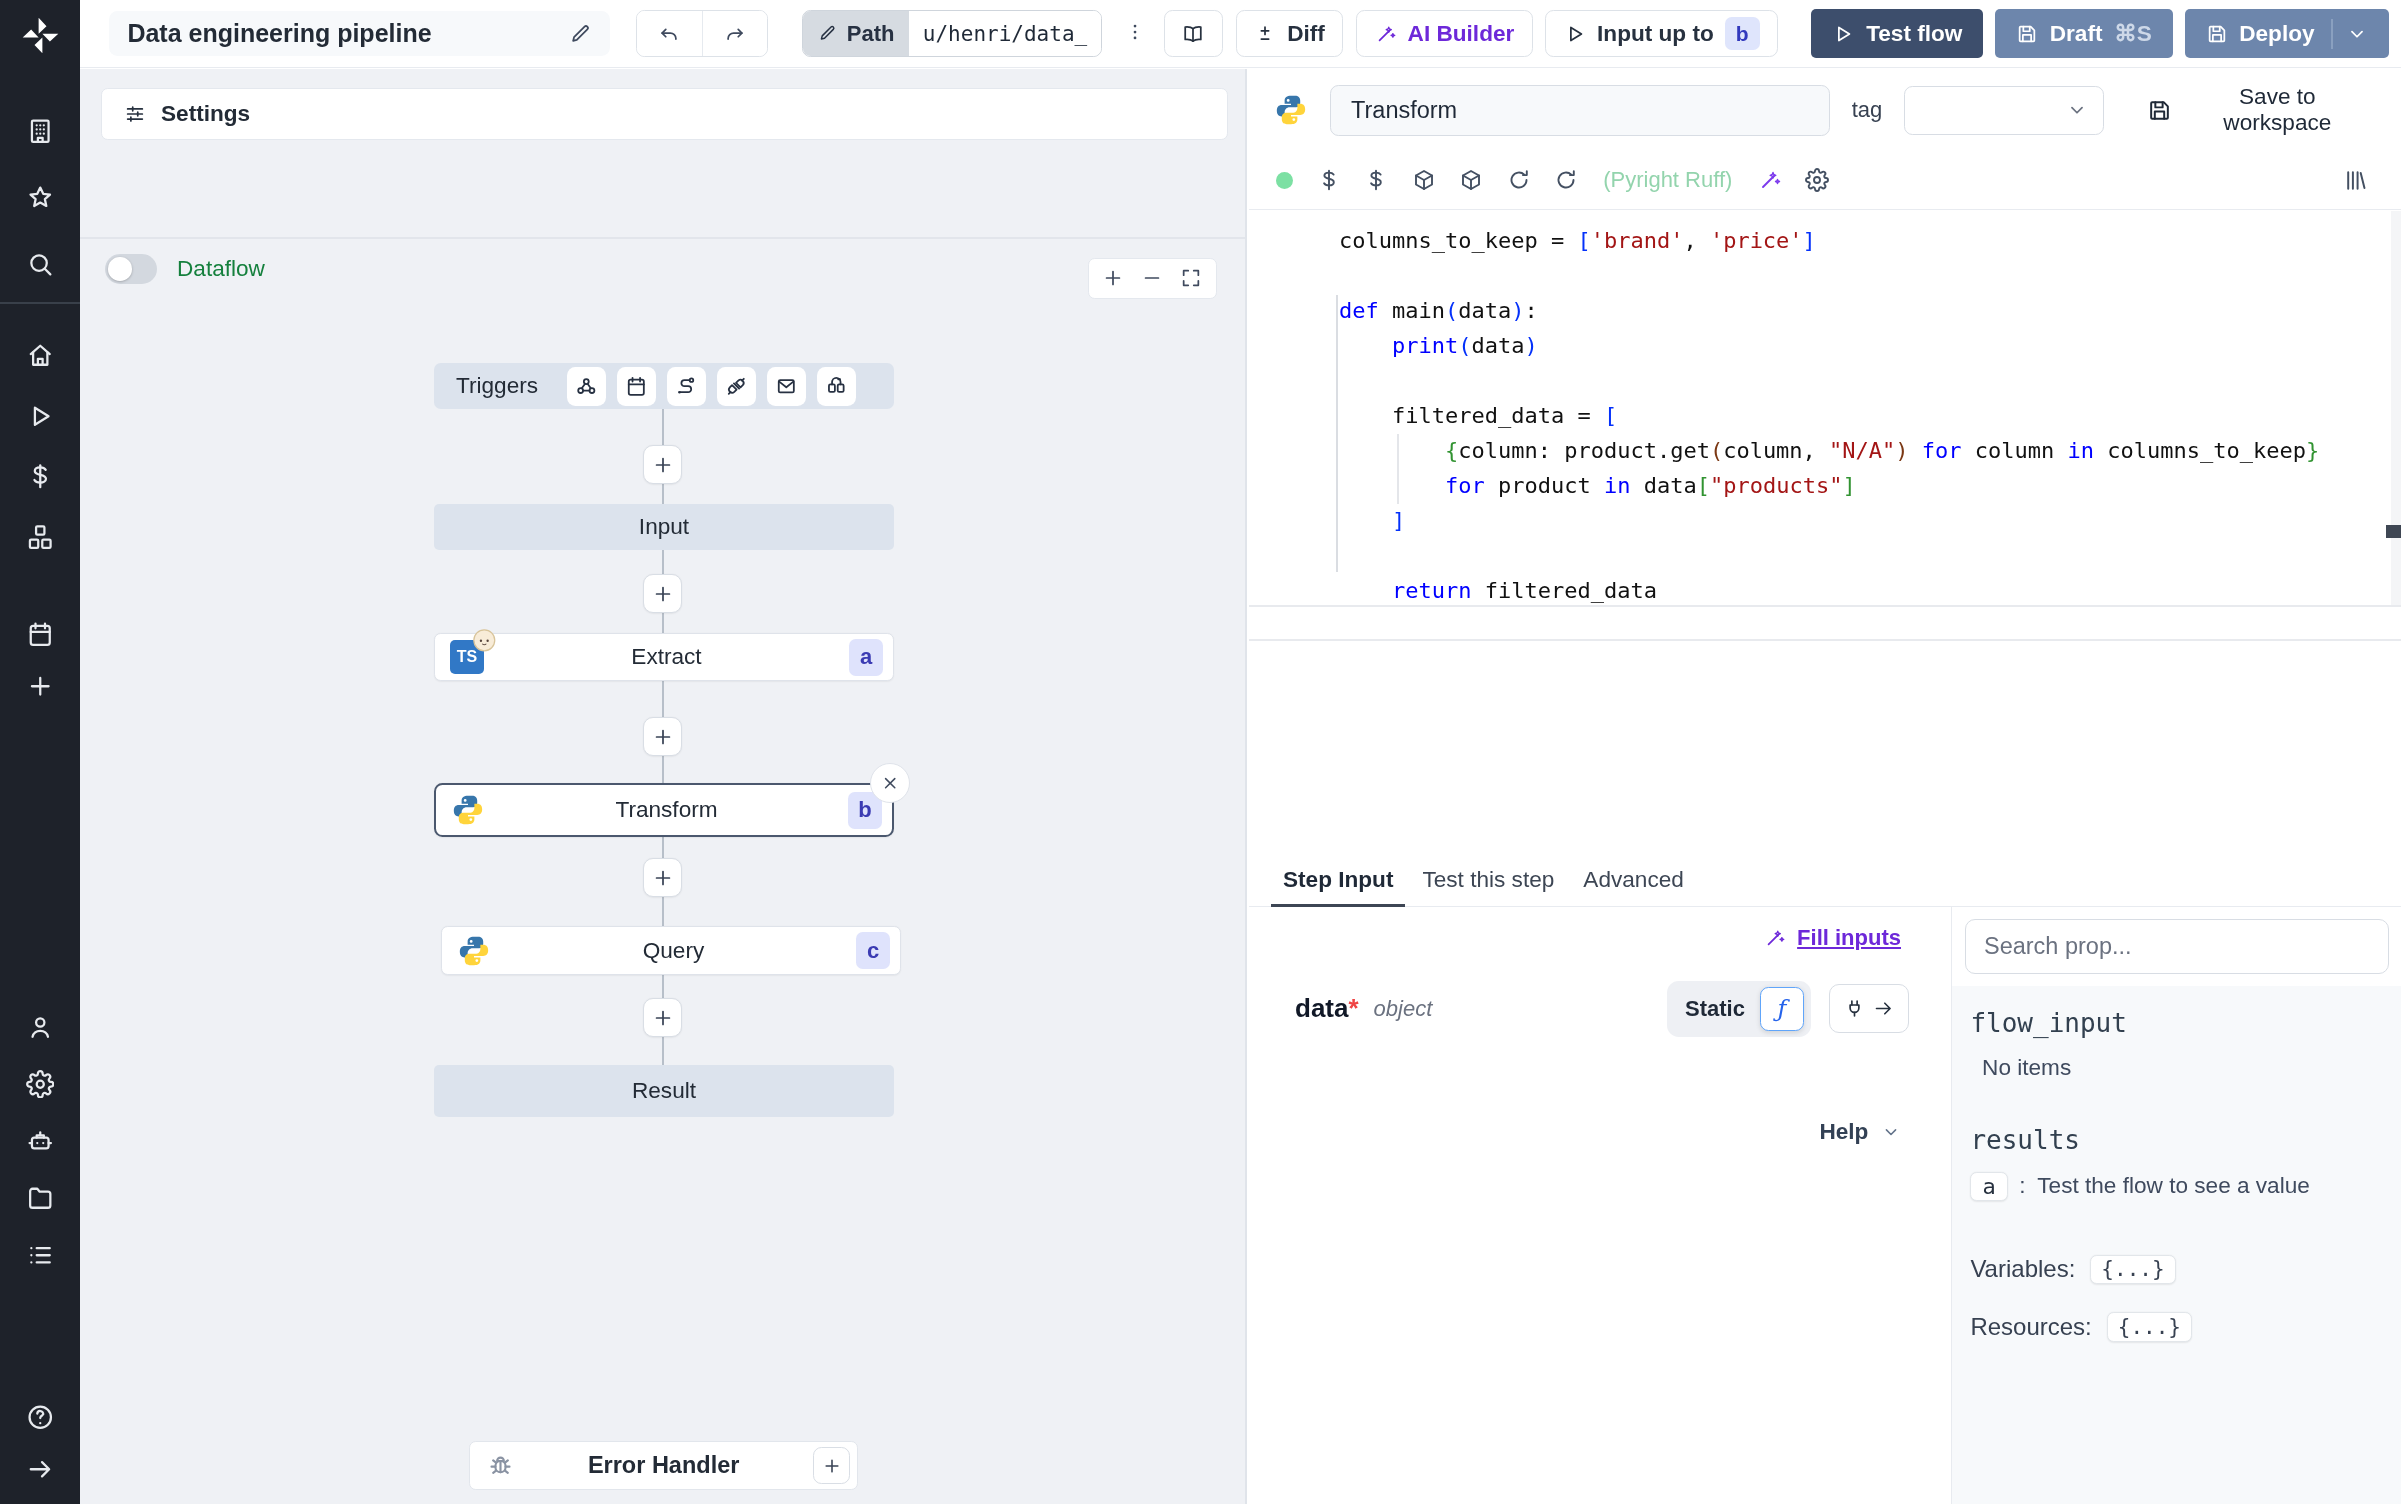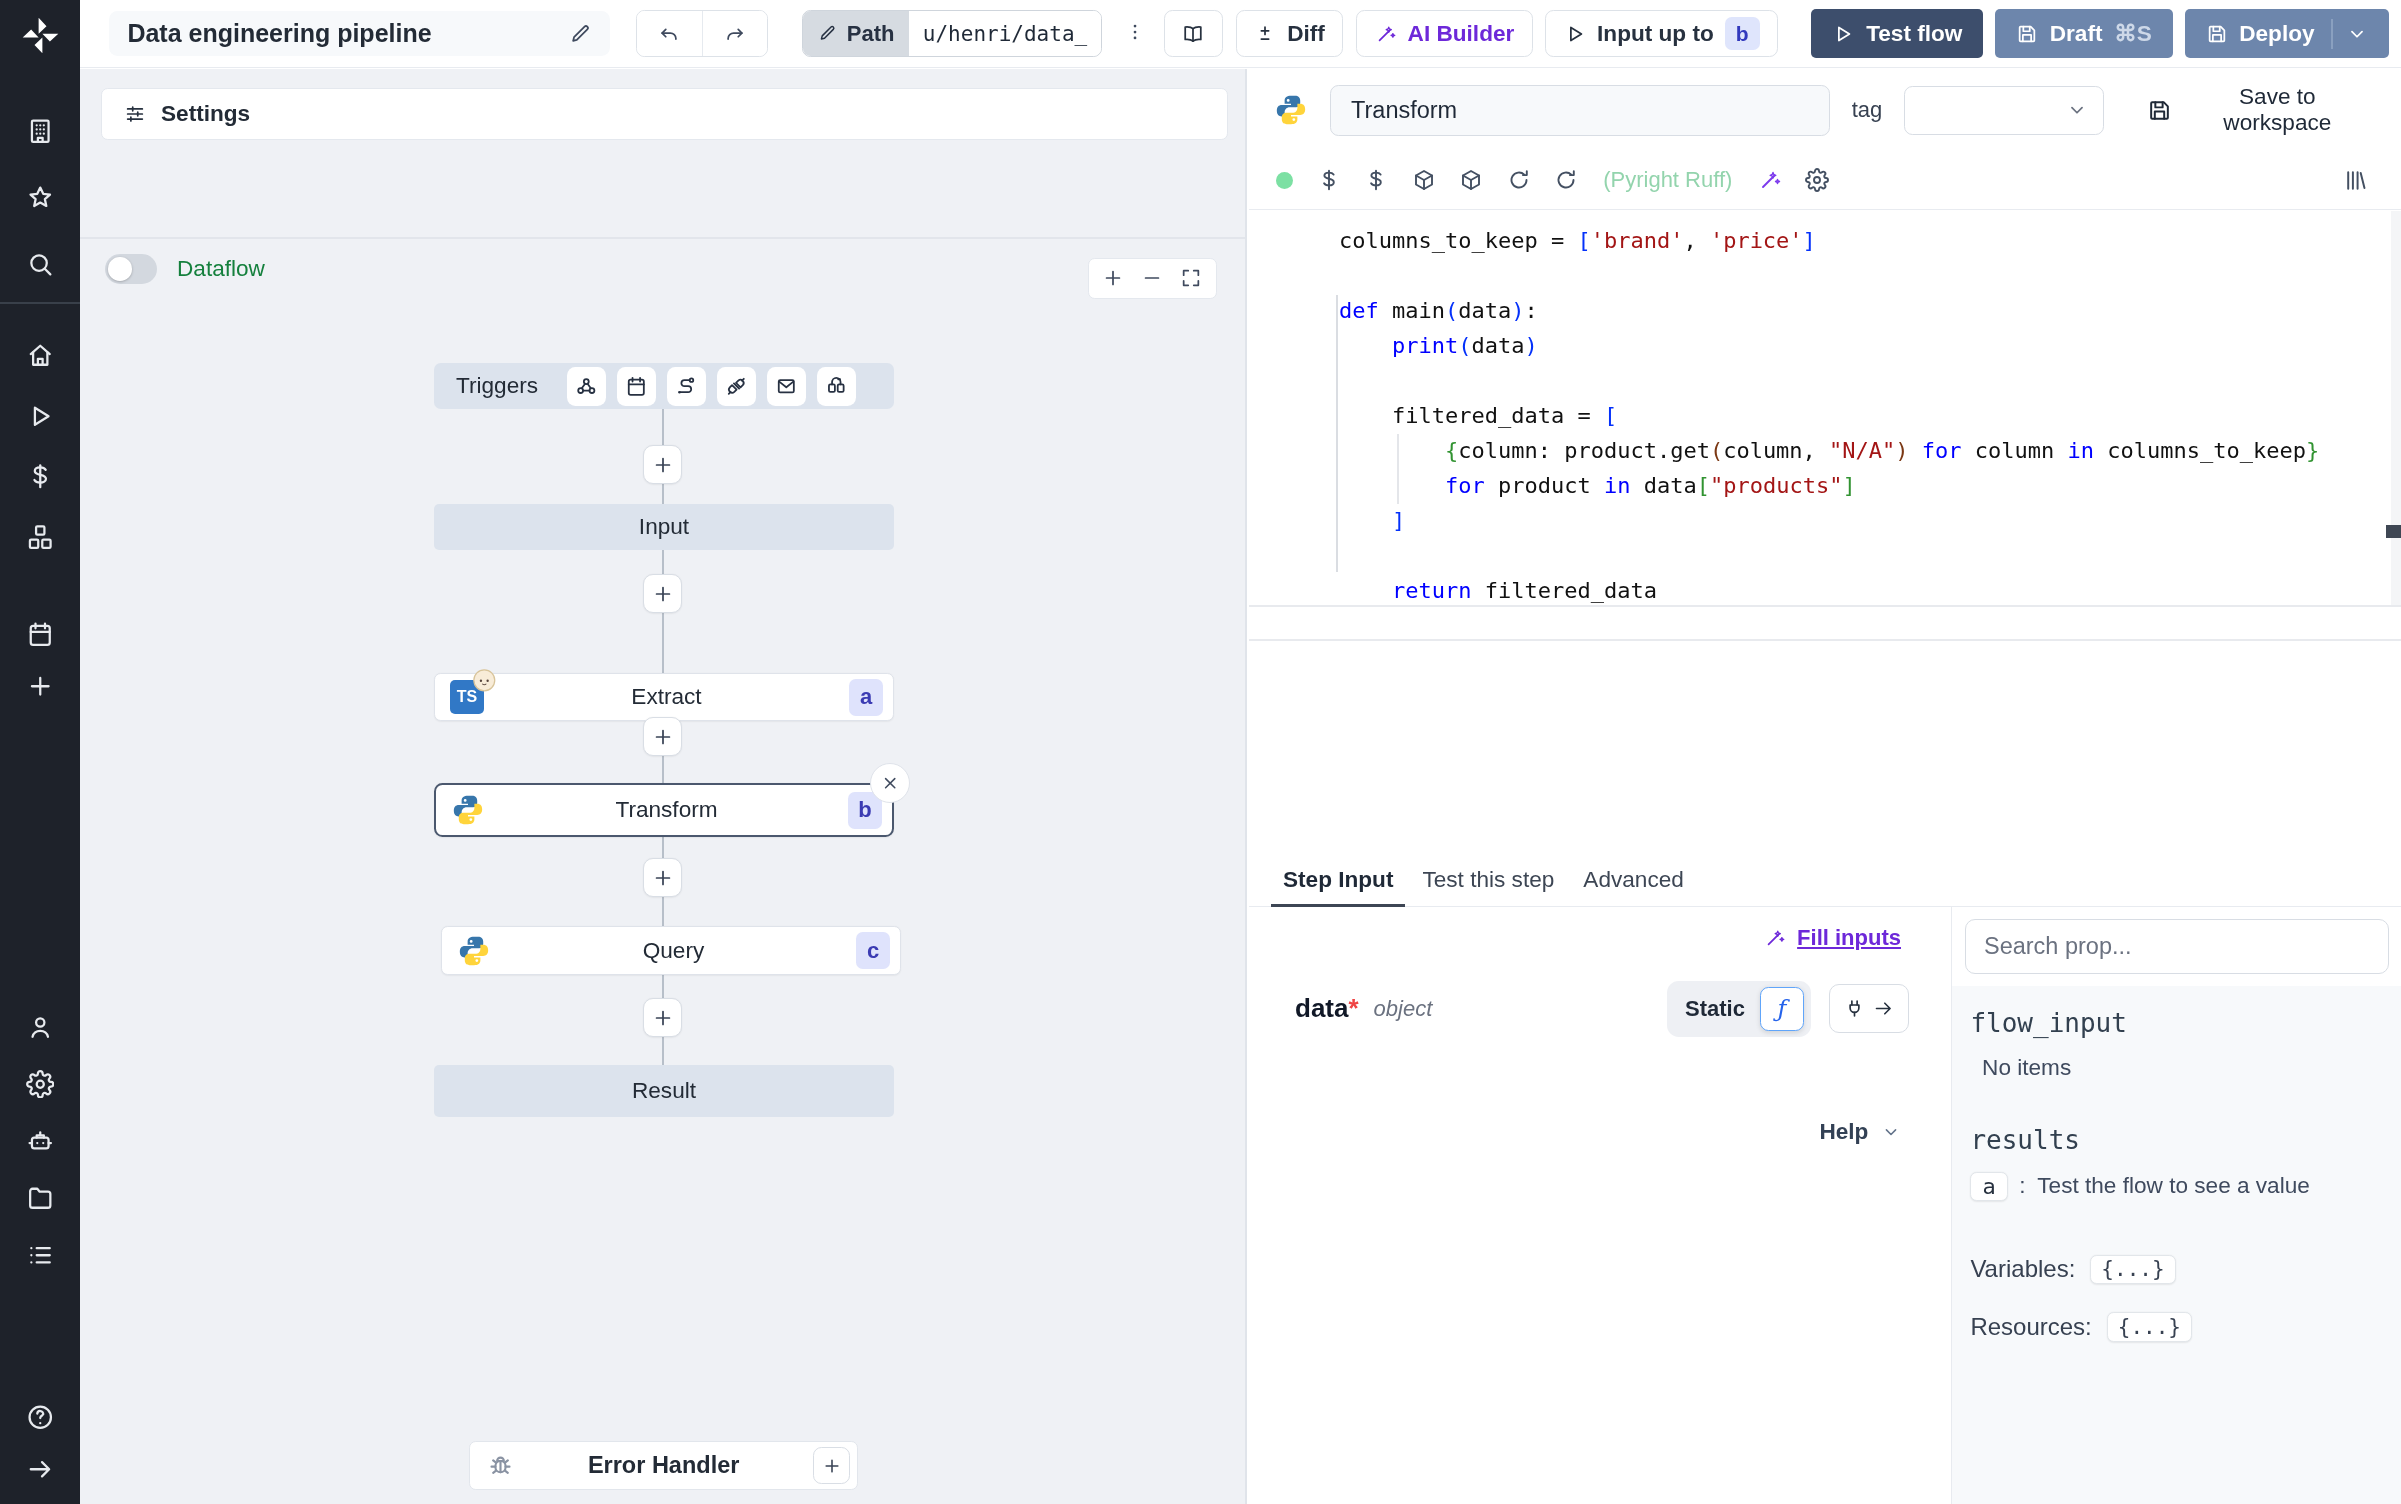--- a/index.html
+++ b/index.html
@@ -80,21 +80,21 @@
              display:flex;align-items:center;justify-content:center;color:#394355;box-shadow:0 0.8px 1.7px rgba(0,0,0,.06);box-sizing:border-box;}
   .plus-node svg{width:22px;height:22px;}
   .io{background:#dce3ed;border-radius:5px;display:flex;align-items:center;justify-content:center;font-size:22.6px;color:#232b36;}
   .io-input{top:435px;height:46px;}
   .io-result{top:996px;height:52px;}
   .step{background:#fff;border:1.7px solid #dfe3ea;border-radius:6.7px;display:flex;align-items:center;
         padding:0 10px 0 15px;gap:15px;box-shadow:0 0.8px 1.7px rgba(0,0,0,.05);}
   .step-label{flex:1;text-align:center;font-size:22.6px;color:#232b36;}
   .step-badge{background:#dfe3fc;color:#3b3bb3;font-weight:bold;font-size:22px;border-radius:6.7px;
               width:34px;height:37px;display:flex;align-items:center;justify-content:center;flex:none;}
-  .step-extract{top:604px;height:48px;}
+  .step-extract{top:564px;height:48px;}
   .step-transform{top:714px;height:54px;border:2.5px solid #4b586e;border-radius:8.4px;}
   .step-query{top:857px;height:49px;margin-left:7px;}
   .close-x{position:absolute;right:-18.4px;top:-22px;width:40px;height:40px;background:#fff;border:1.7px solid #dfe3ea;
            border-radius:50%;display:flex;align-items:center;justify-content:center;color:#3f4a5e;box-sizing:border-box;}
   .close-x svg{width:18.4px;height:18.4px;}
   .ts-icon{position:relative;width:34px;height:34px;background:#3178c6;border-radius:5px;color:#fff;font-weight:bold;
            font-size:16px;display:flex;align-items:center;justify-content:center;flex:none;}
   .bun{position:absolute;top:-11px;right:-11.7px;width:22.6px;height:22.6px;}
   .py-logo{width:34px;height:34px;flex:none;}
   .py-logo svg{width:34px;height:34px;}

